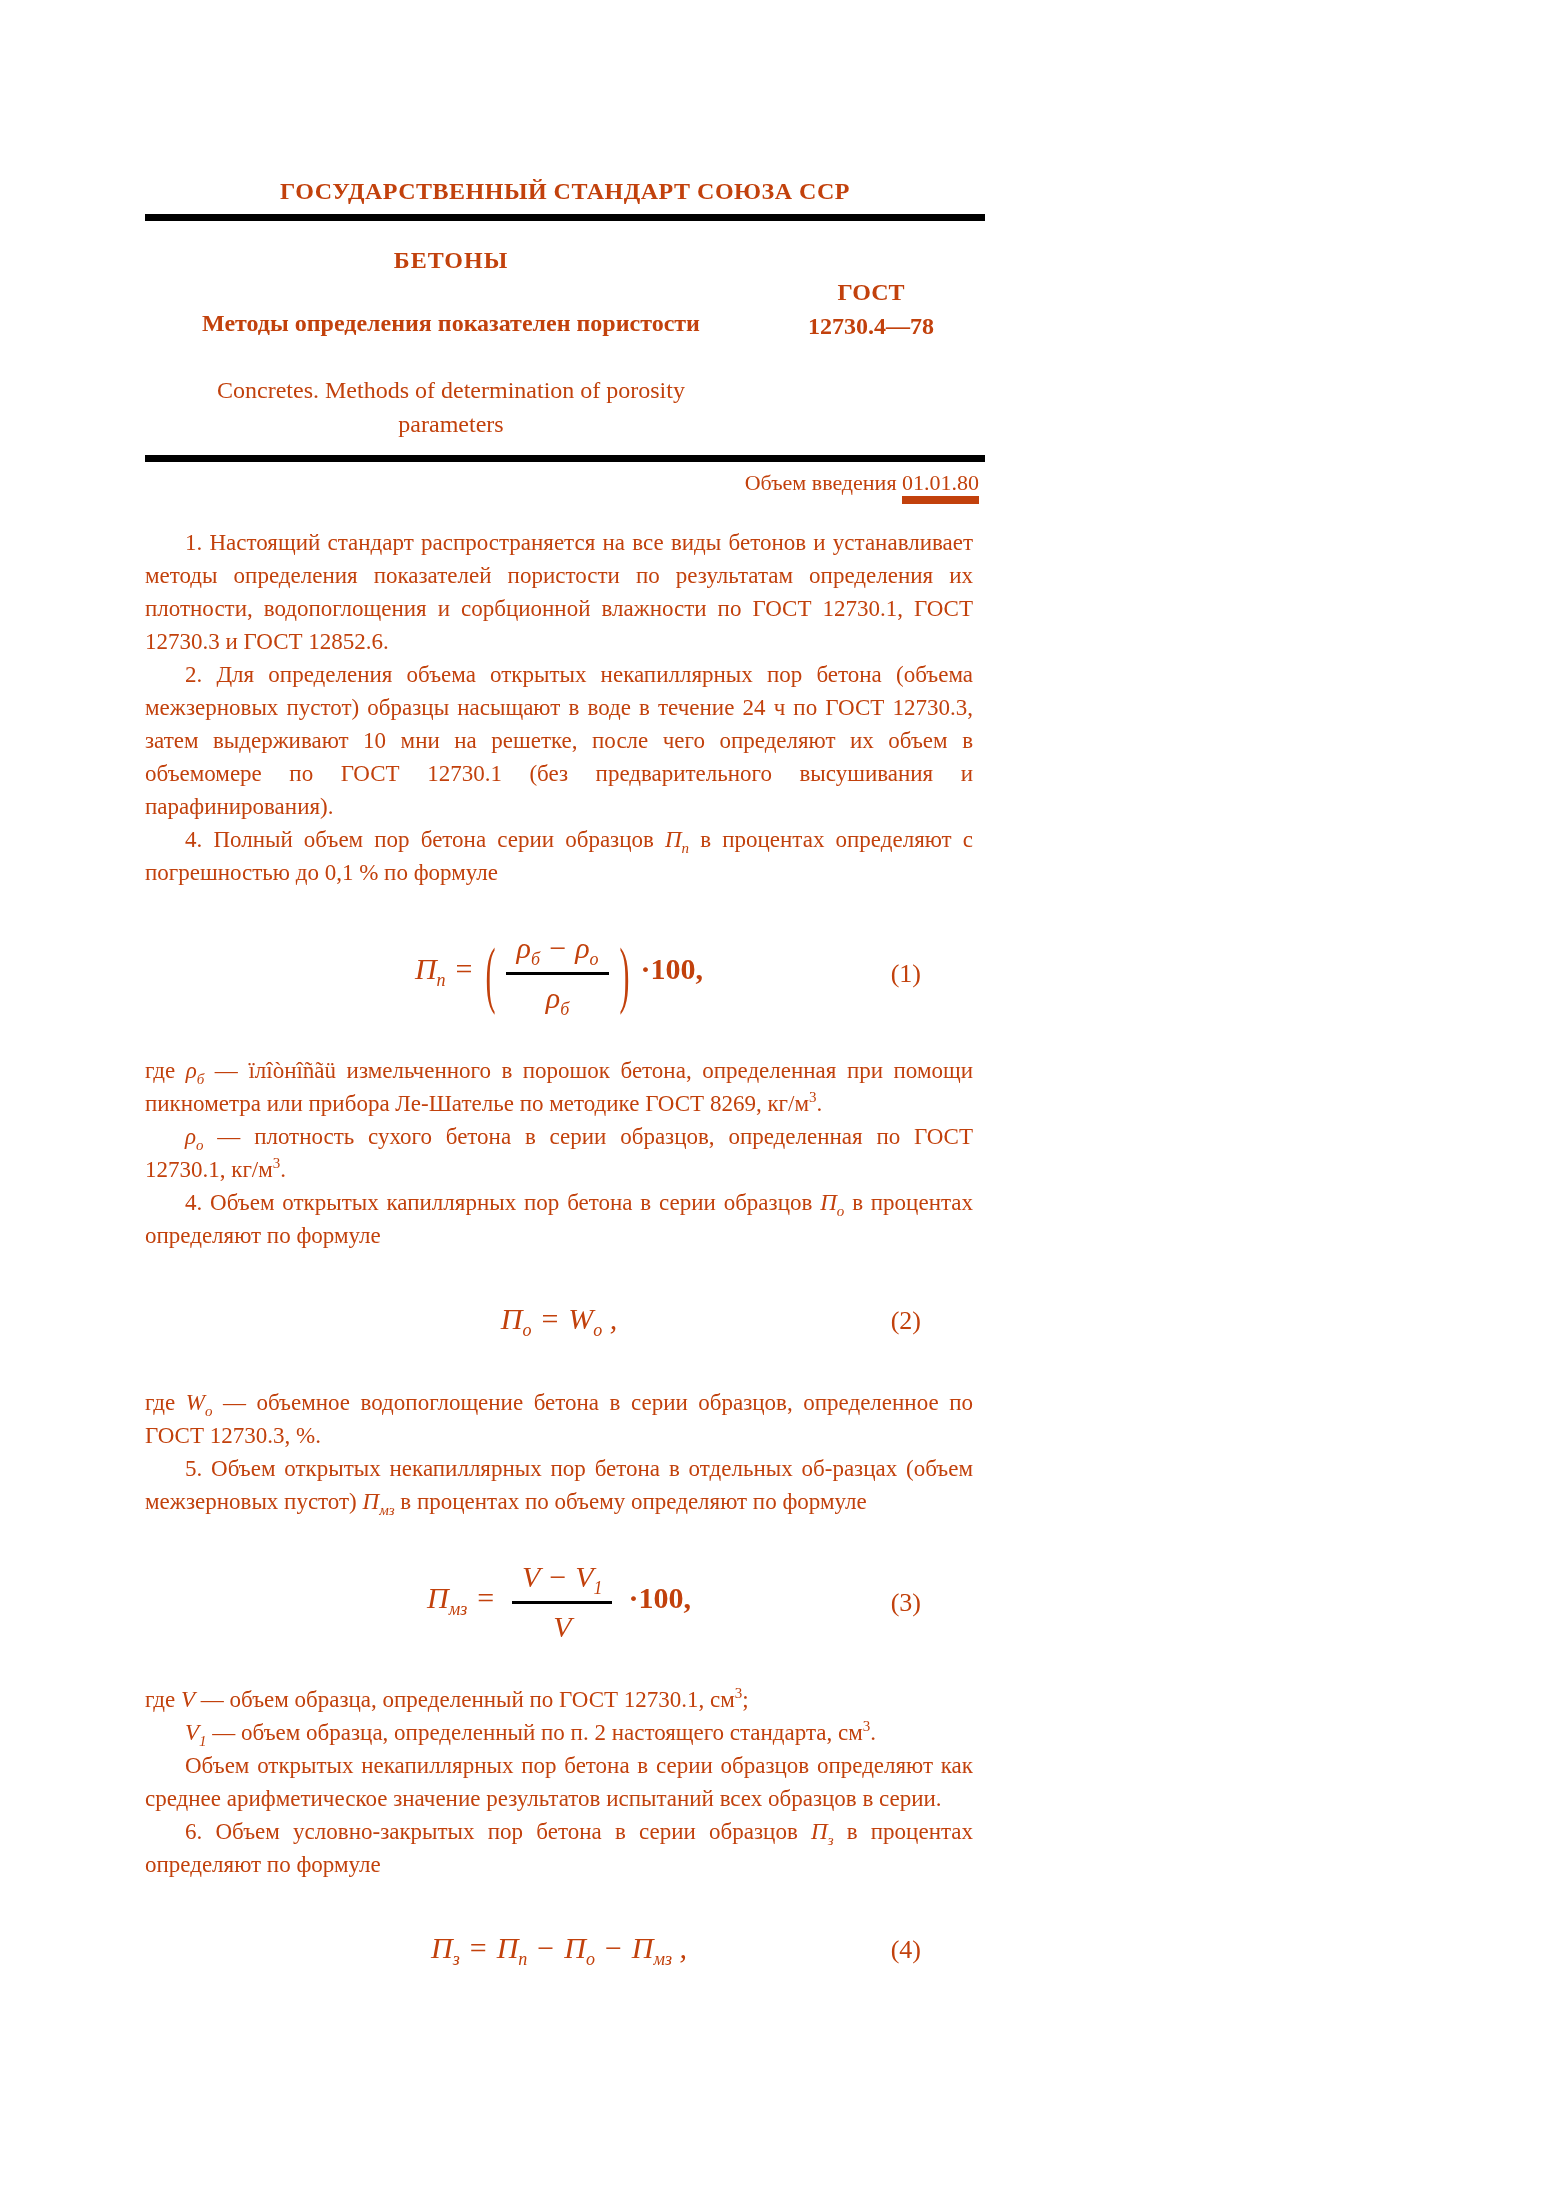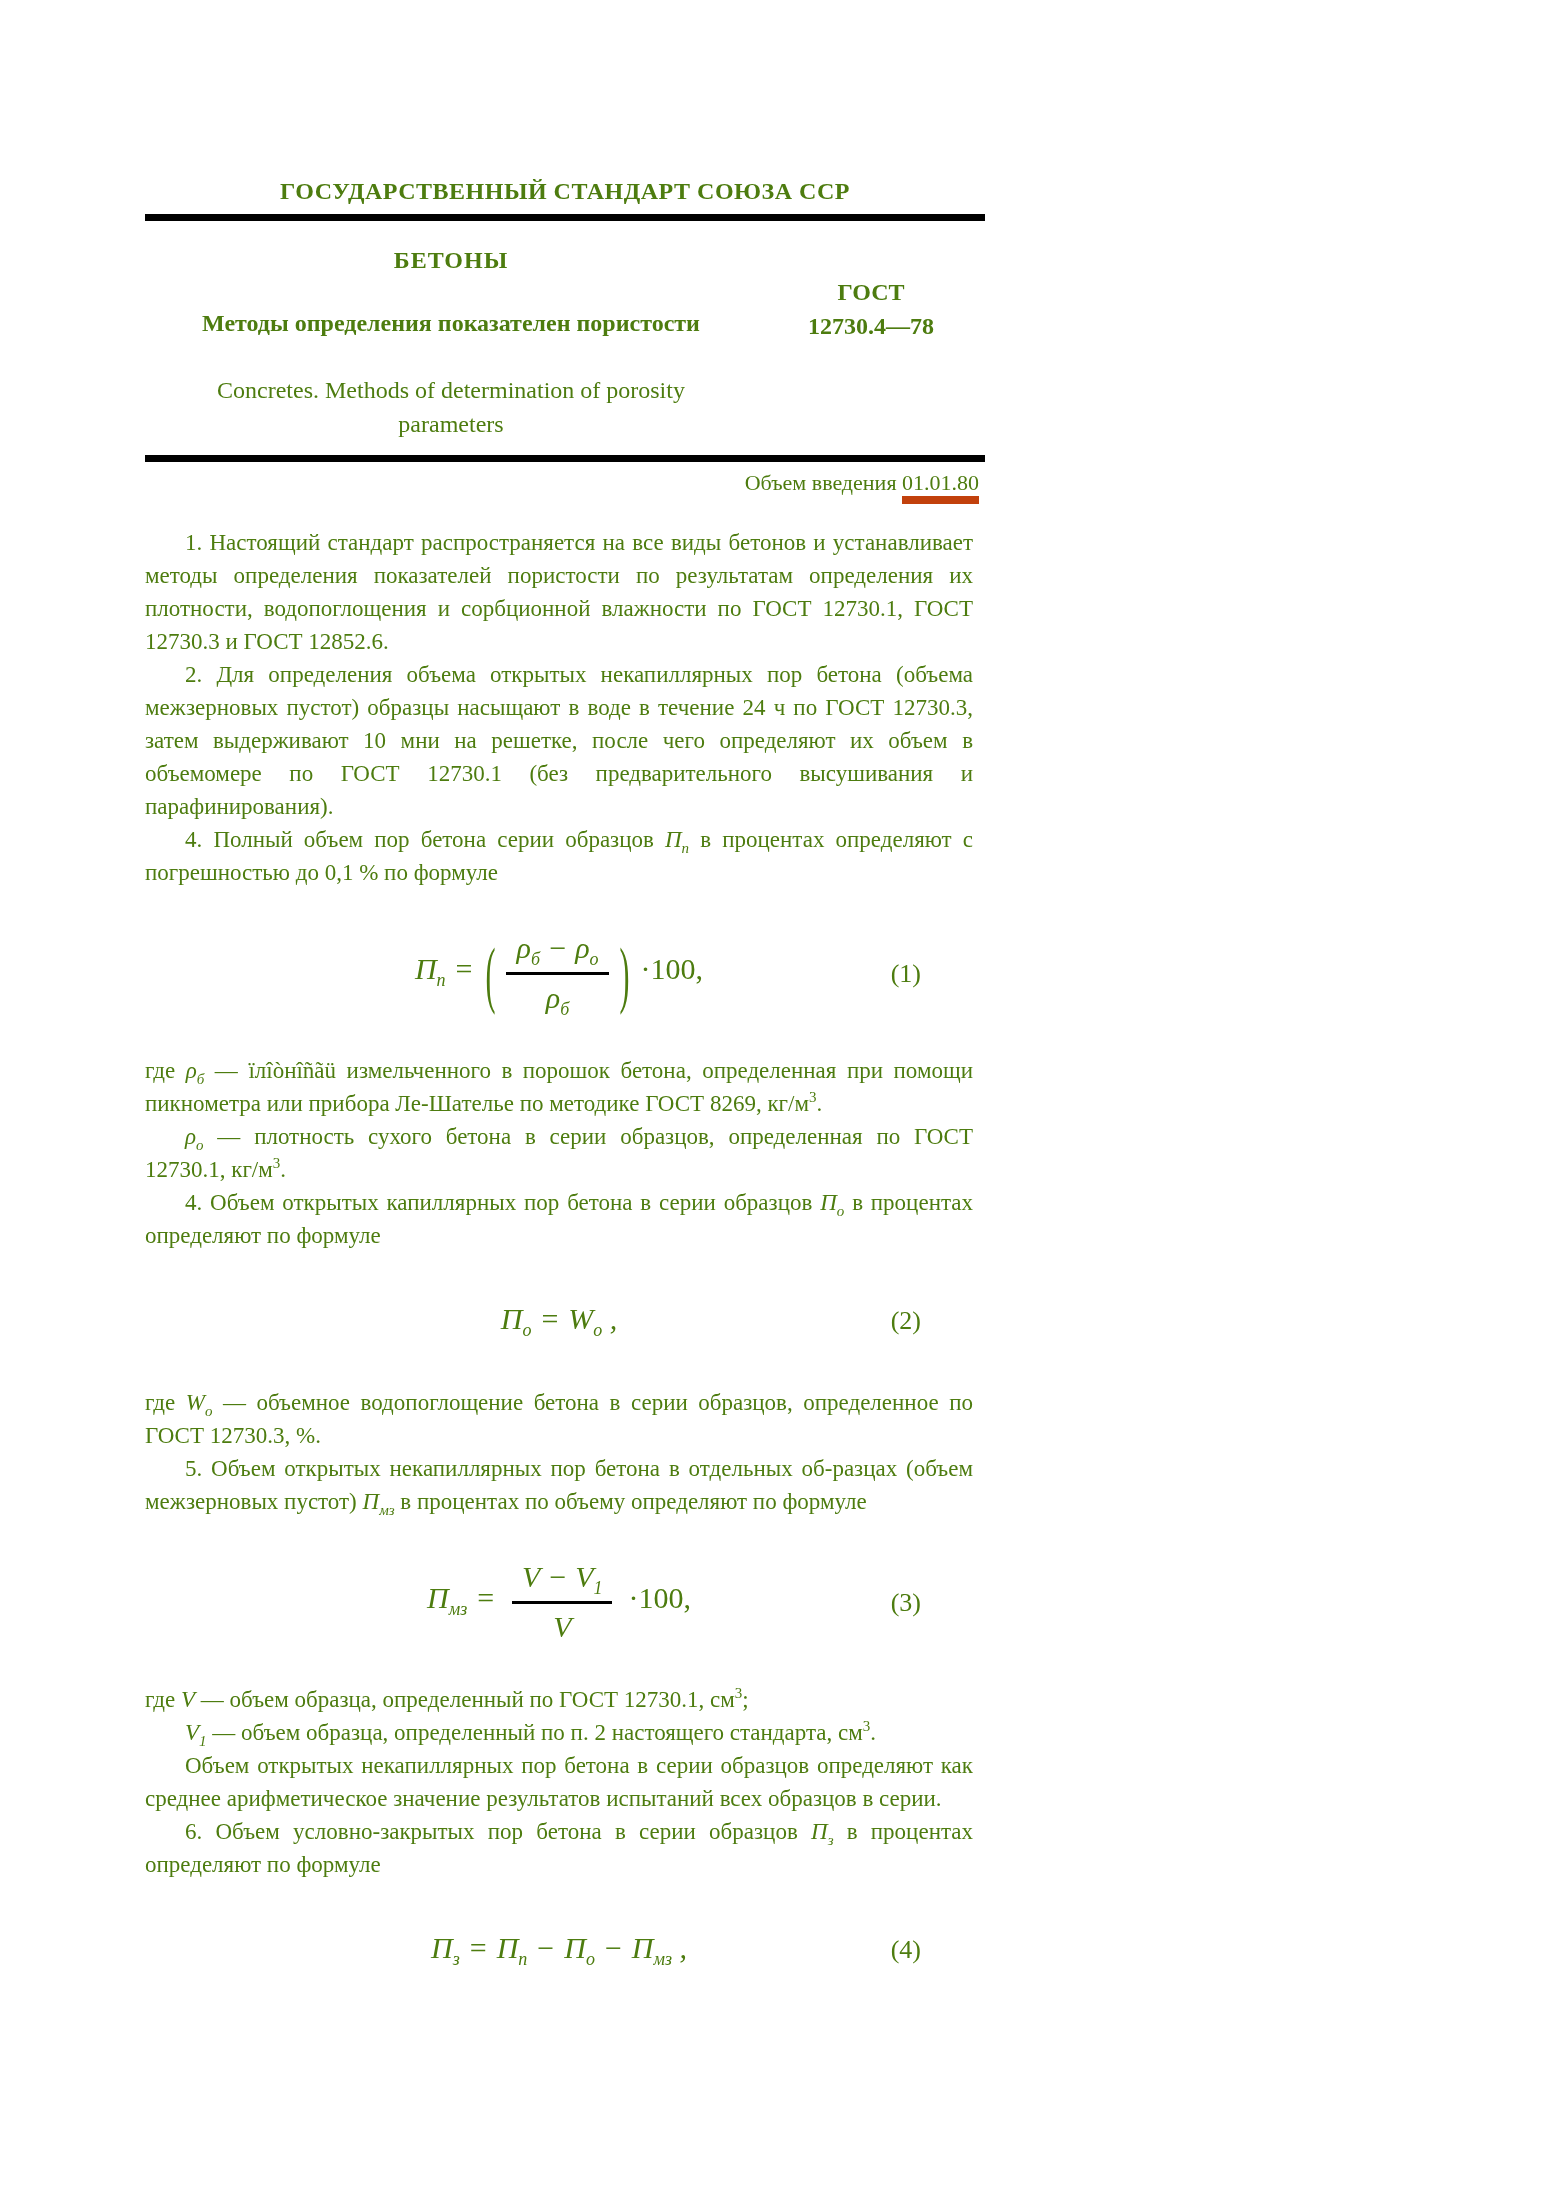--- a/index.html
+++ b/index.html
@@ -2,21 +2,21 @@
 <html><head>
 <meta charset="utf-8">
 <style>
   html,body{margin:0;padding:0;background:#e8e8e8;}
   .page{
     position:relative;
     width:1554px;height:2200px;
     background:#ffffff;
     margin:0 auto;
     font-family:"Liberation Serif","DejaVu Serif",serif;
-    color:#4d7c0f;
+    color:#c2410c;
     overflow:hidden;
   }
   .content{
     position:absolute;
     left:145px;top:0;
     width:840px;
   }
   .h-title{
     margin-top:176px;
     text-align:center;
@@ -114,21 +114,21 @@
   }
   .paren{
     display:inline-block;
     transform:scaleY(2.5);
     transform-origin:center;
     font-style:normal;
     font-weight:400;
     vertical-align:middle;
     margin:0 3px;
   }
-  .factor{font-style:normal;margin-left:8px;}
+  .factor{font-style:normal;margin-left:8px;font-weight:bold;}
   .eq-num{
     position:absolute;
     right:52px;
     top:50%;
     transform:translateY(-50%);
     font-size:26px;
     font-style:normal;
   }
 </style>
 </head>

